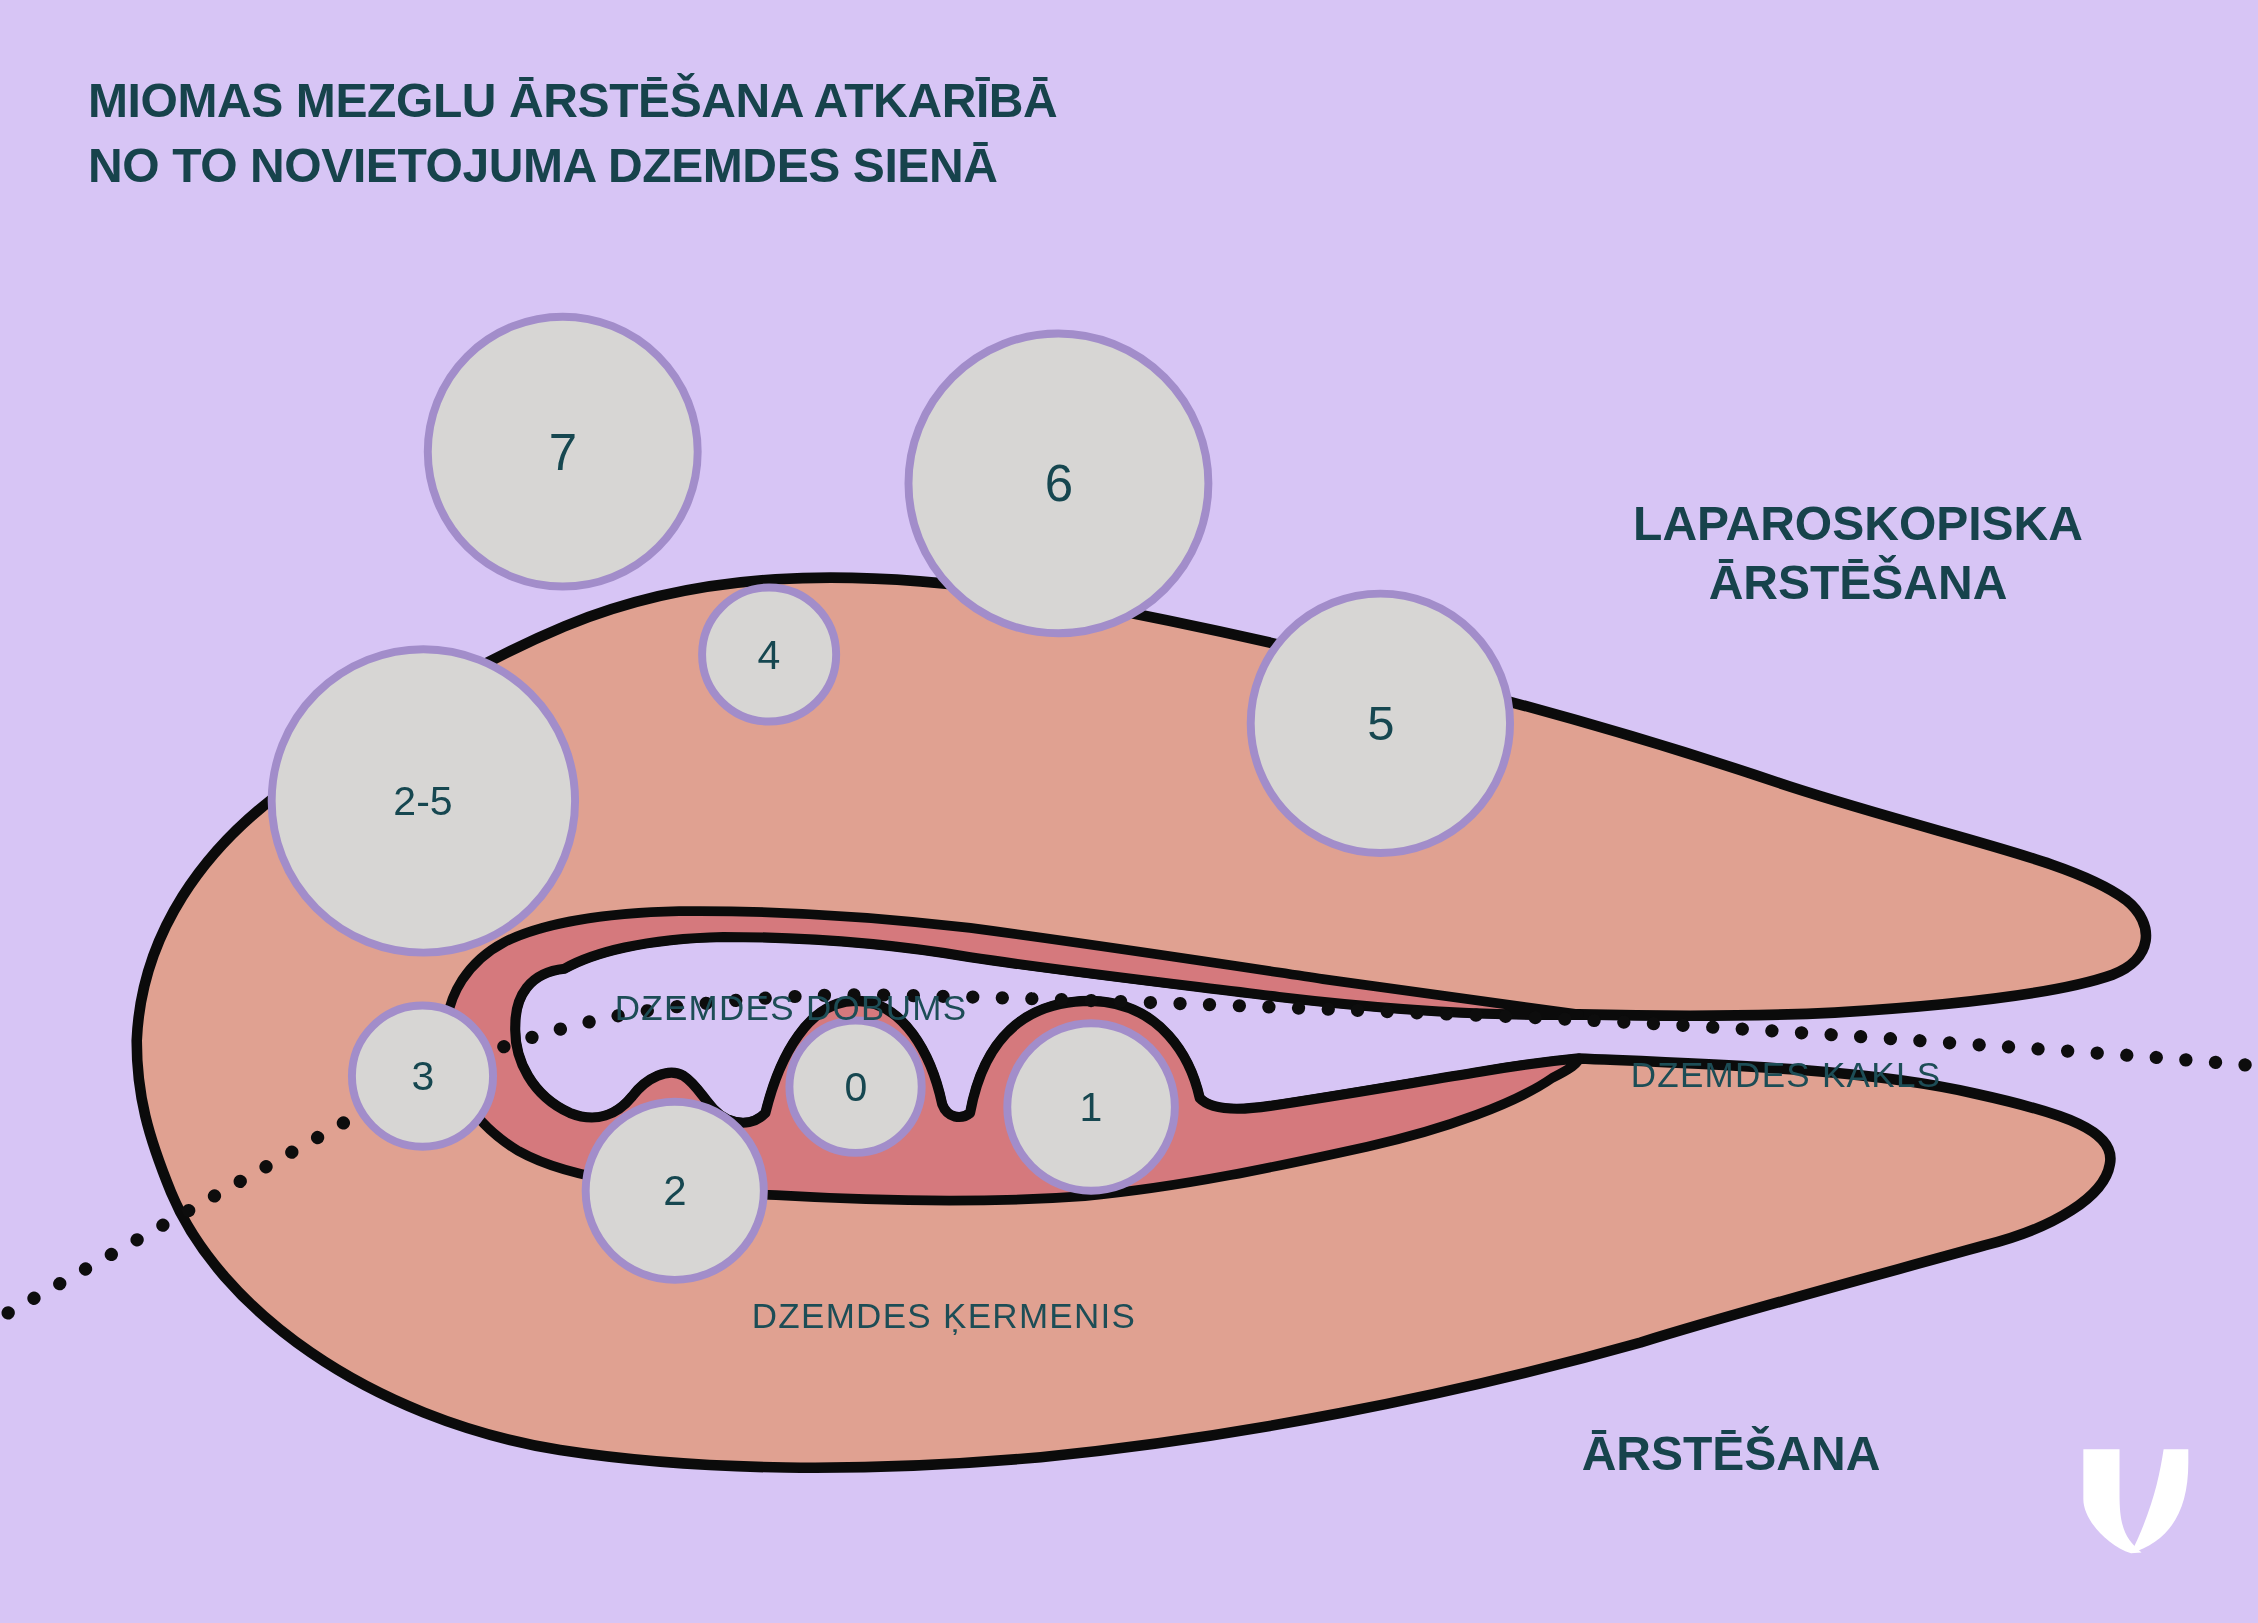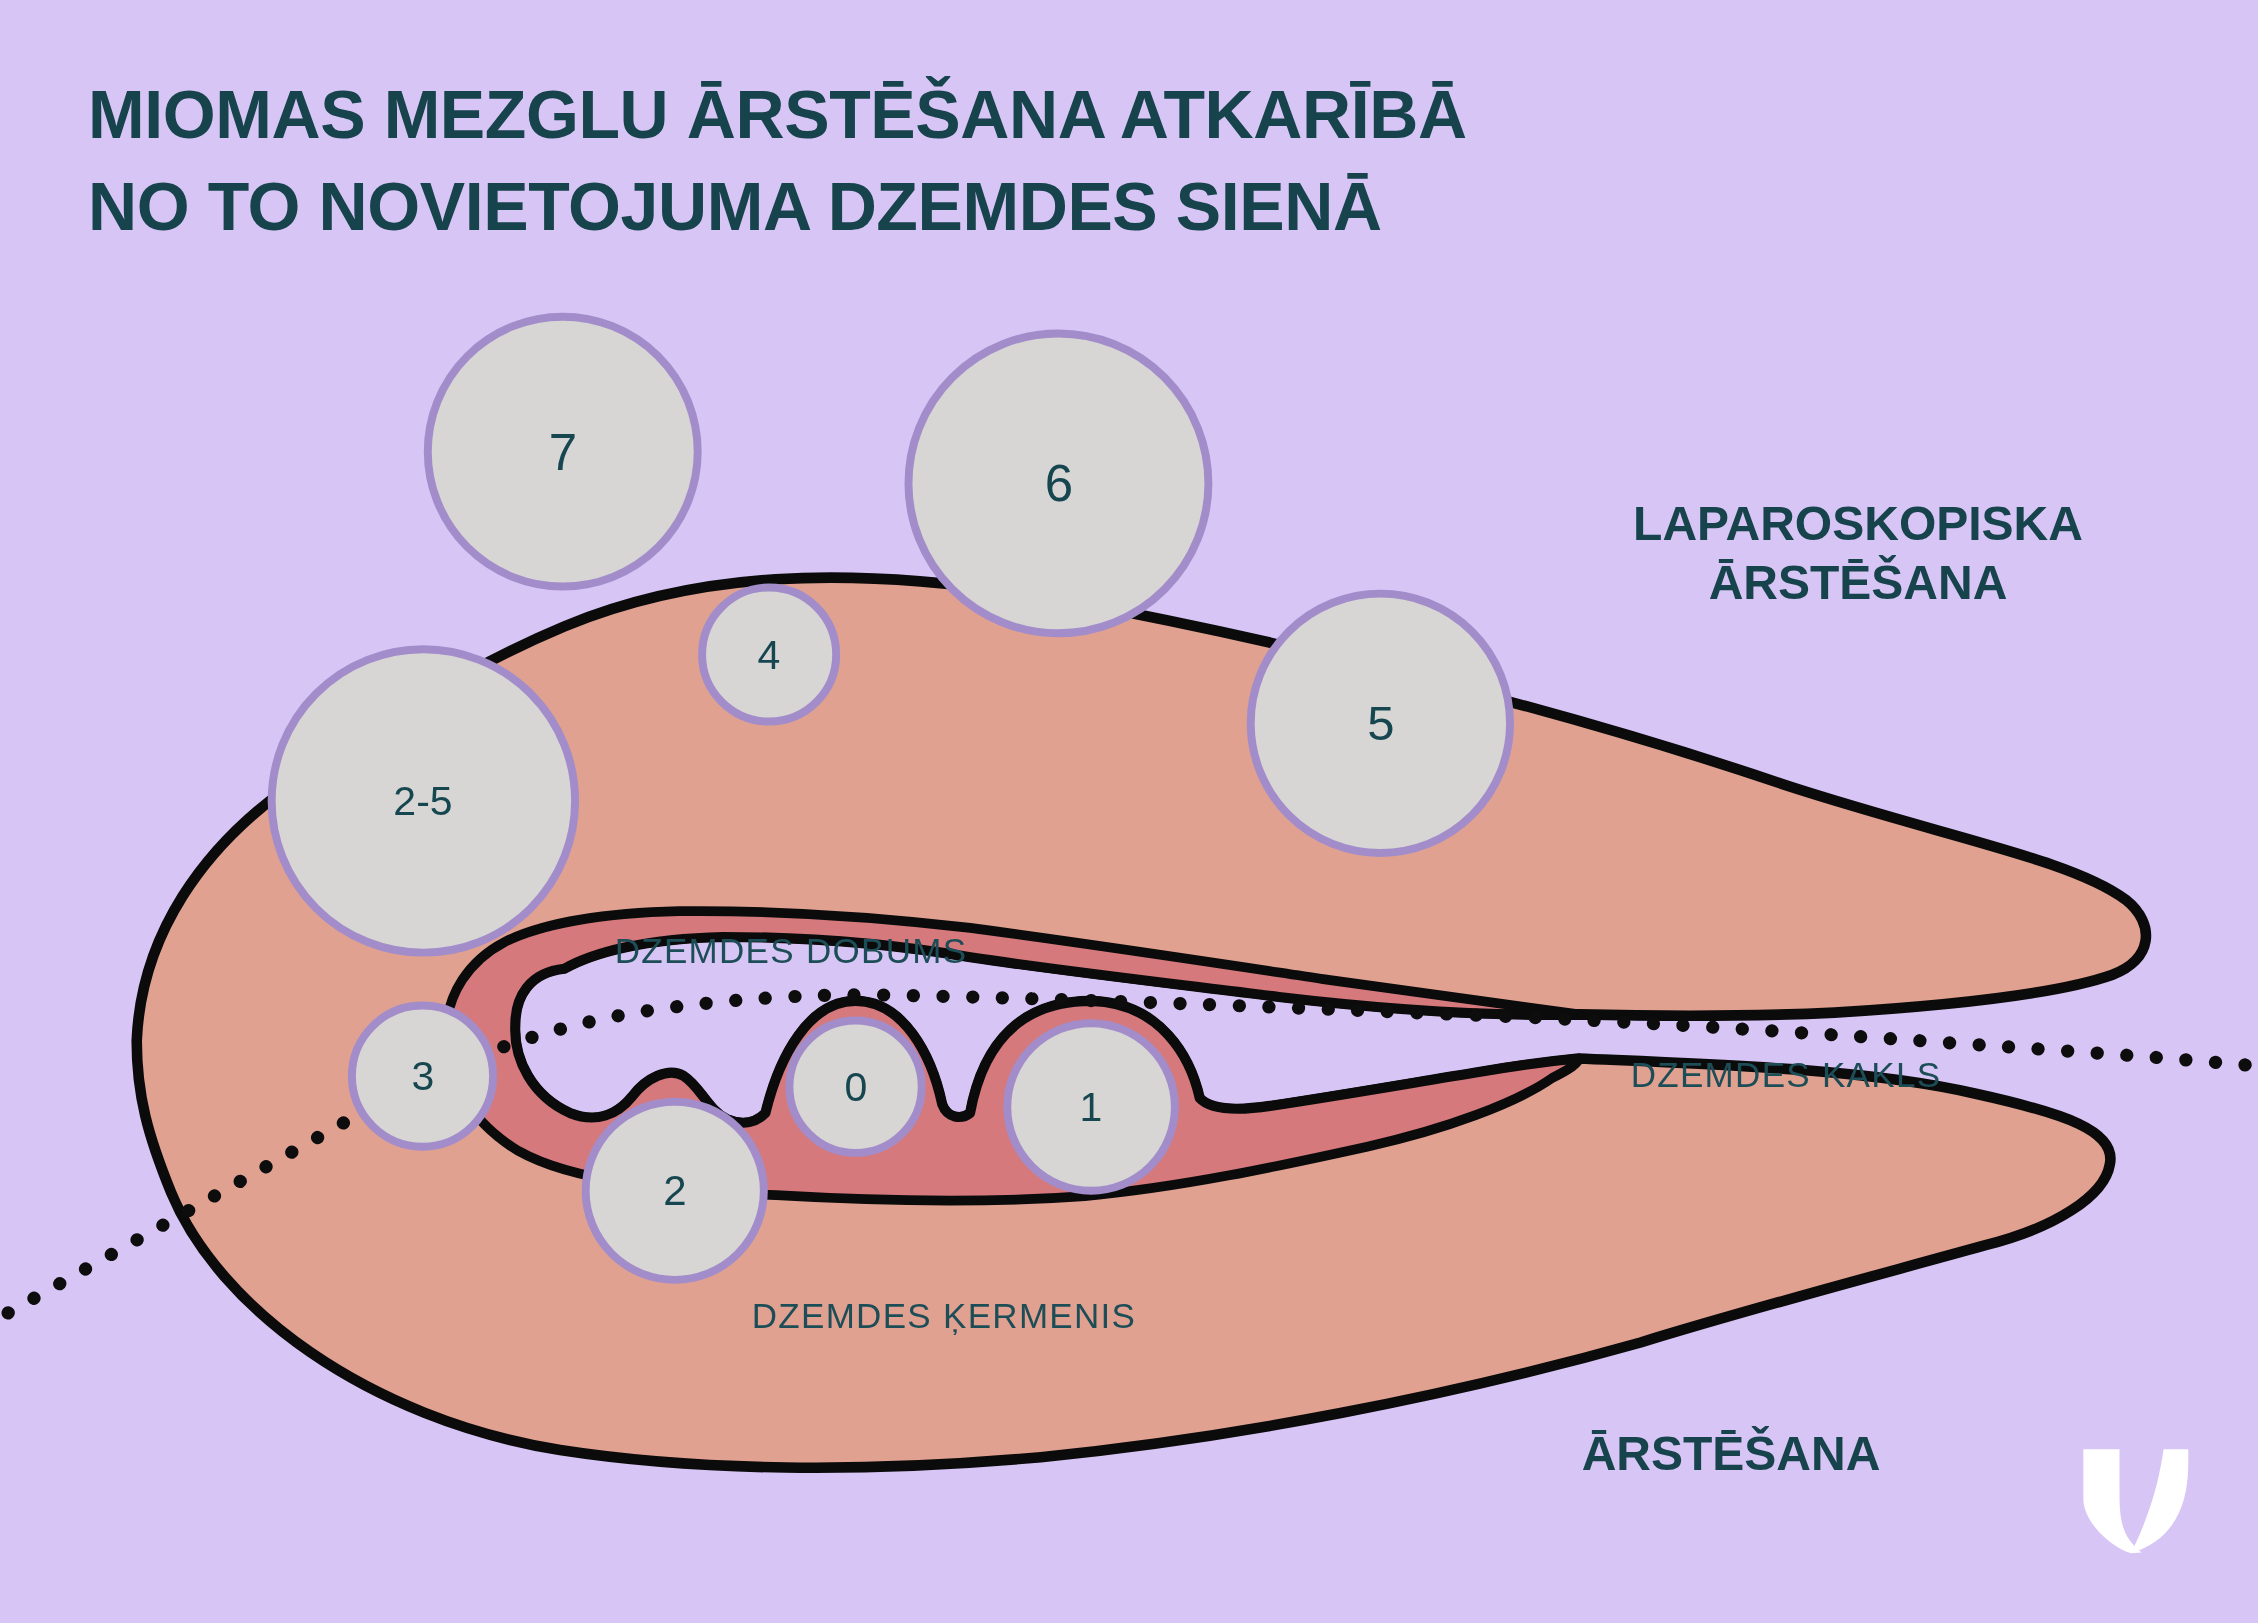--- a/index.html
+++ b/index.html
@@ -8,21 +8,21 @@
     width:2258px;height:1623px;
     background:#d7c5f5;
     overflow:hidden;
     font-family:"Liberation Sans", sans-serif;
   }
   .stage svg{position:absolute;left:0;top:0;}
   .txt{position:absolute;color:#1d4d56;white-space:nowrap;}
   .center{transform:translate(-50%,-50%);text-align:center;}
   .page-title{
     left:88px;top:69px;
-    font-size:68px;font-weight:800;letter-spacing:-0.4px;
+    font-size:48px;font-weight:800;letter-spacing:-0.4px;
     line-height:1.35;color:#17434c;white-space:nowrap;
   }
   .treatment{
     font-size:48px;font-weight:800;line-height:1.22;
     color:#17434c;
     text-align:center;
   }
   .anat{
     font-size:35px;font-weight:400;letter-spacing:1.3px;
     color:#1d4d56;
@@ -142,21 +142,21 @@
 
   <div class="txt treatment center" style="left:1858px;top:554px;">
     <div>LAPAROSKOPISKA</div>
     <div>ĀRSTĒŠANA</div>
   </div>
 
   <div class="txt treatment center" style="left:1731px;top:1454px;">
     <div>ĀRSTĒŠANA</div>
   </div>
 
-  <div class="txt anat center" style="left:791px;top:951px;text-align:right;">DZEMDES DOBUMS</div>
+  <div class="txt anat center" style="left:791px;top:1008px;text-align:right;">DZEMDES DOBUMS</div>
 
   <div class="txt anat center" style="left:1786px;top:1075px;">DZEMDES KAKLS</div>
 
   <div class="txt anat center" style="left:944px;top:1316px;">DZEMDES ĶERMENIS</div>
 
   <div class="num" style="left:563px;top:452px;font-size:51px;">7</div>
   <div class="num" style="left:1059px;top:483px;font-size:51px;">6</div>
   <div class="num" style="left:769px;top:655px;font-size:41px;">4</div>
   <div class="num" style="left:1381px;top:723px;font-size:49px;">5</div>
   <div class="num" style="left:423px;top:801px;font-size:41px;">2-5</div>

